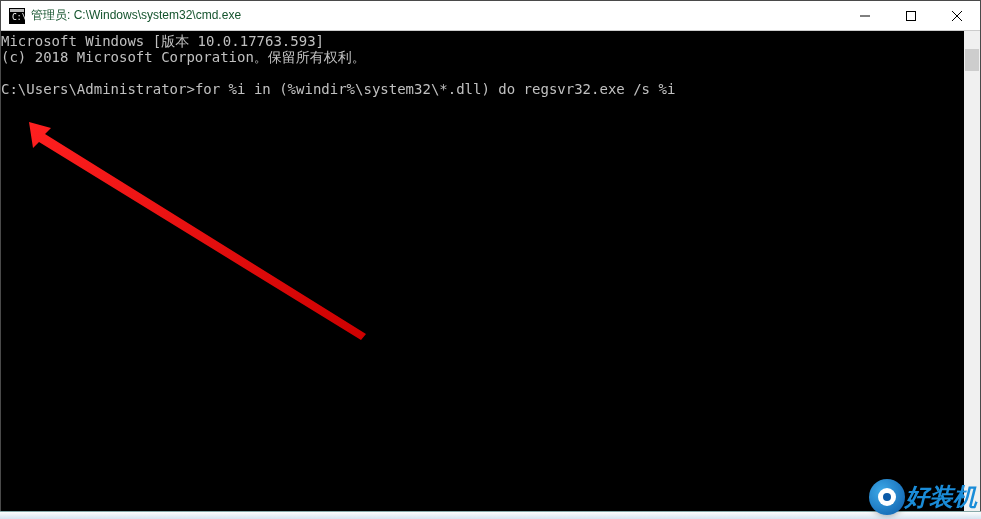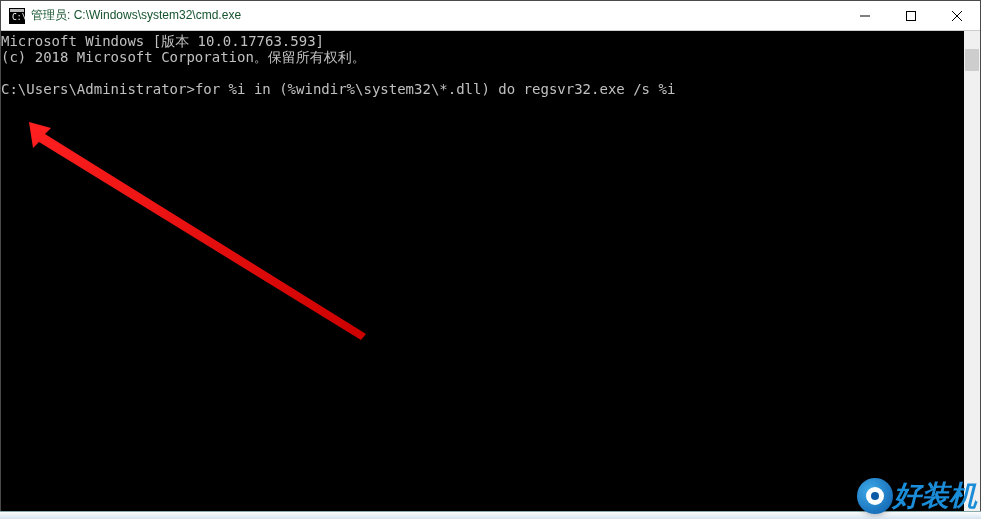--- a/index.html
+++ b/index.html
@@ -92,21 +92,21 @@
     }
     .watermark {
       position: absolute;
       right: 4px;
       bottom: 4px;
       display: flex;
       align-items: center;
       gap: 0;
       font-family: "Microsoft YaHei", sans-serif;
       font-weight: 700;
-      font-size: 28px;
+      font-size: 24px;
       color: #1a8cd8;
       font-style: italic;
       pointer-events: none;
     }
     .wm-circle {
       width: 36px;
       height: 36px;
       border-radius: 50%;
       background: radial-gradient(circle at 35% 35%, #3da9e8 0%, #0a5aa8 100%);
       display: flex;

